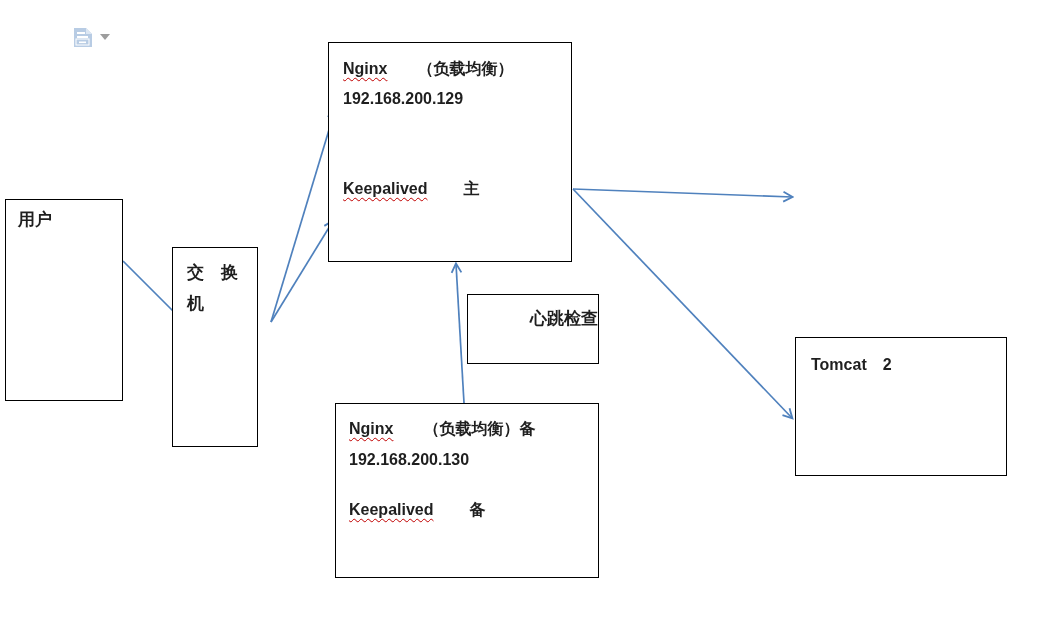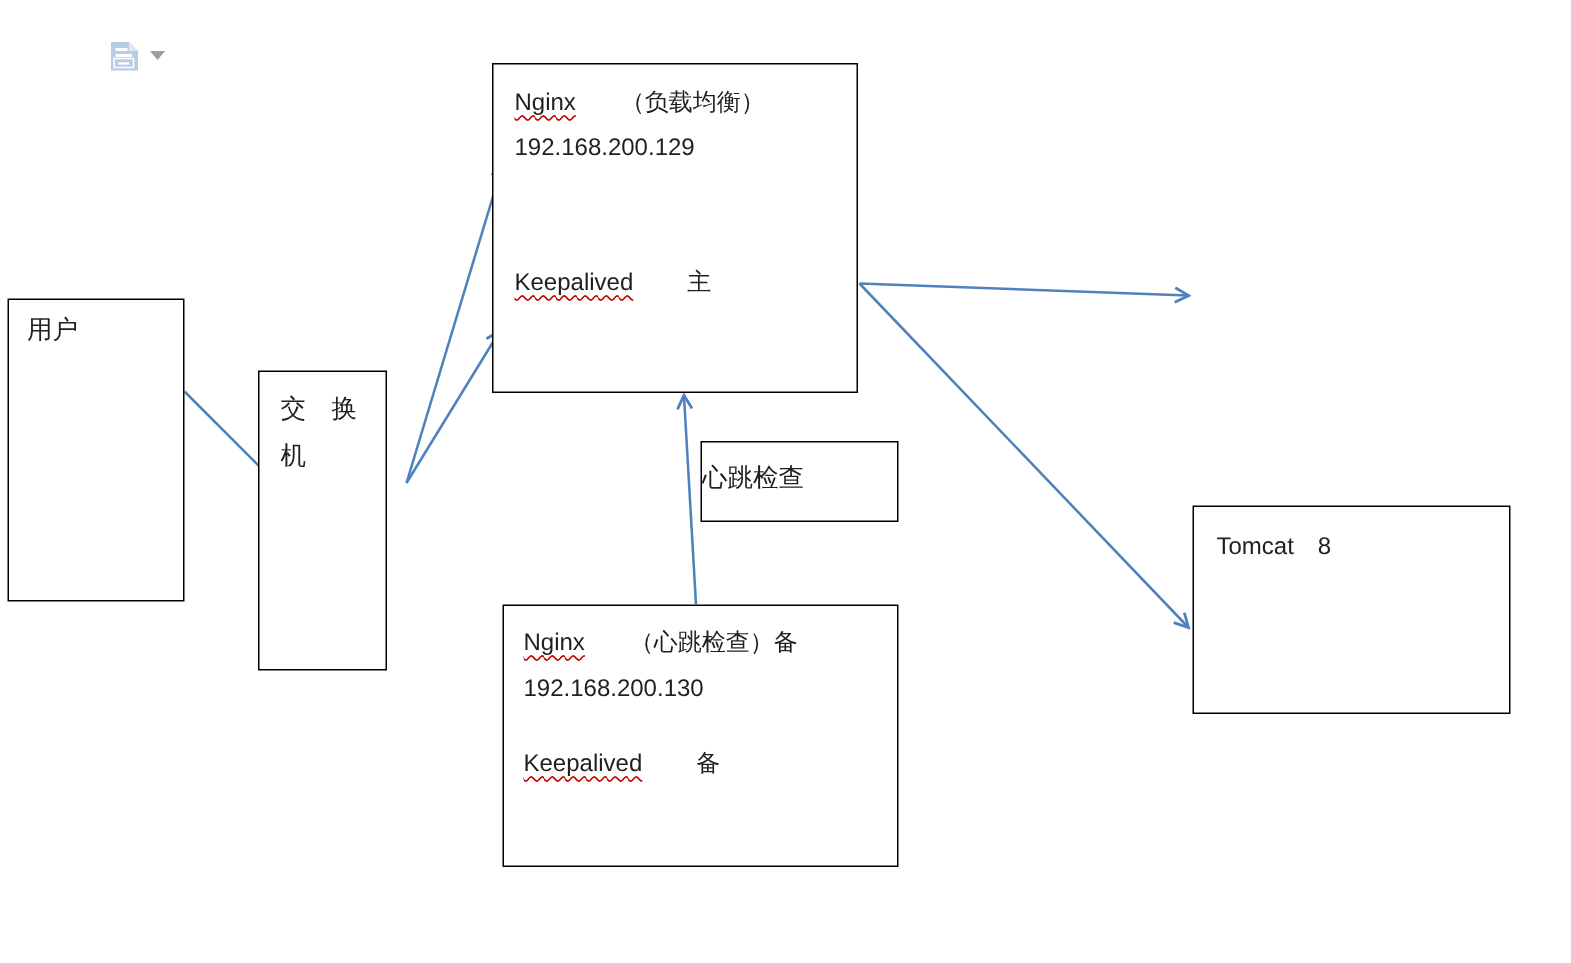--- a/index.html
+++ b/index.html
@@ -11,28 +11,28 @@
     height: 642px;
     background: #ffffff;
     overflow: hidden;
   }
   
   .box {
     position: absolute;
     border: 1.5px solid #000000;
     background: #ffffff;
   }
-  .box .line { white-space: pre; }
+  .box .line { white-space: pre; font-weight: bold; }
   .zh { font-size: 17px; }
   .content { font-size: 16px; line-height: 30px; }
 
   .user-box    { left: 5px;   top: 199px; width: 118px; height: 202px; padding: 8px 15px 0 12px; }
   .switch-box  { left: 172px; top: 247px; width: 86px;  height: 200px; padding: 9px 0 0 14px; line-height: 31px; }
   .master-box  { left: 328px; top: 42px;  width: 244px; height: 220px; padding: 11px 0 0 14px; }
-  .heart-box   { left: 467px; top: 294px; width: 132px; height: 54px;  padding: 12px 0 0 0; }
+  .heart-box   { left: 467px; top: 294px; width: 132px; height: 70px;  padding: 12px 0 0 28px; text-align: right; }
   .backup-box  { left: 335px; top: 403px; width: 264px; height: 175px; padding: 9px 0 0 13px; line-height: 31px; }
   .tomcat1-box { left: 795px; top: 133px; width: 213px; height: 139px; padding: 12px 0 0 15px; }
   .tomcat2-box { left: 795px; top: 337px; width: 212px; height: 139px; padding: 12px 0 0 15px; }
 
   .misspell {
     text-decoration-line: underline;
     text-decoration-style: wavy;
     text-decoration-color: #c00000;
     text-decoration-thickness: 1px;
     text-underline-offset: 3px;
@@ -116,23 +116,23 @@
     <div class="line"><span class="misspell">Nginx</span><span class="suffix">（负载均衡）</span></div>
     <div class="line">192.168.200.129</div>
     <div class="line gap-2lines"><span class="misspell">Keepalived</span><span class="role">主</span></div>
   </div>
 
   <div class="box heart-box zh">
     <div class="line">心跳检查</div>
   </div>
 
   <div class="box backup-box content">
-    <div class="line"><span class="misspell">Nginx</span><span class="suffix">（心跳检查）备</span></div>
+    <div class="line"><span class="misspell">Nginx</span><span class="suffix">（负载均衡）备</span></div>
     <div class="line">192.168.200.130</div>
     <div class="line gap-1line"><span class="misspell">Keepalived</span><span class="role">备</span></div>
   </div>
 
 
   <div class="box tomcat2-box content">
-    <div class="line">Tomcat　8</div>
+    <div class="line">Tomcat　2</div>
   </div>
 
 </div>
 
 </body></html>

